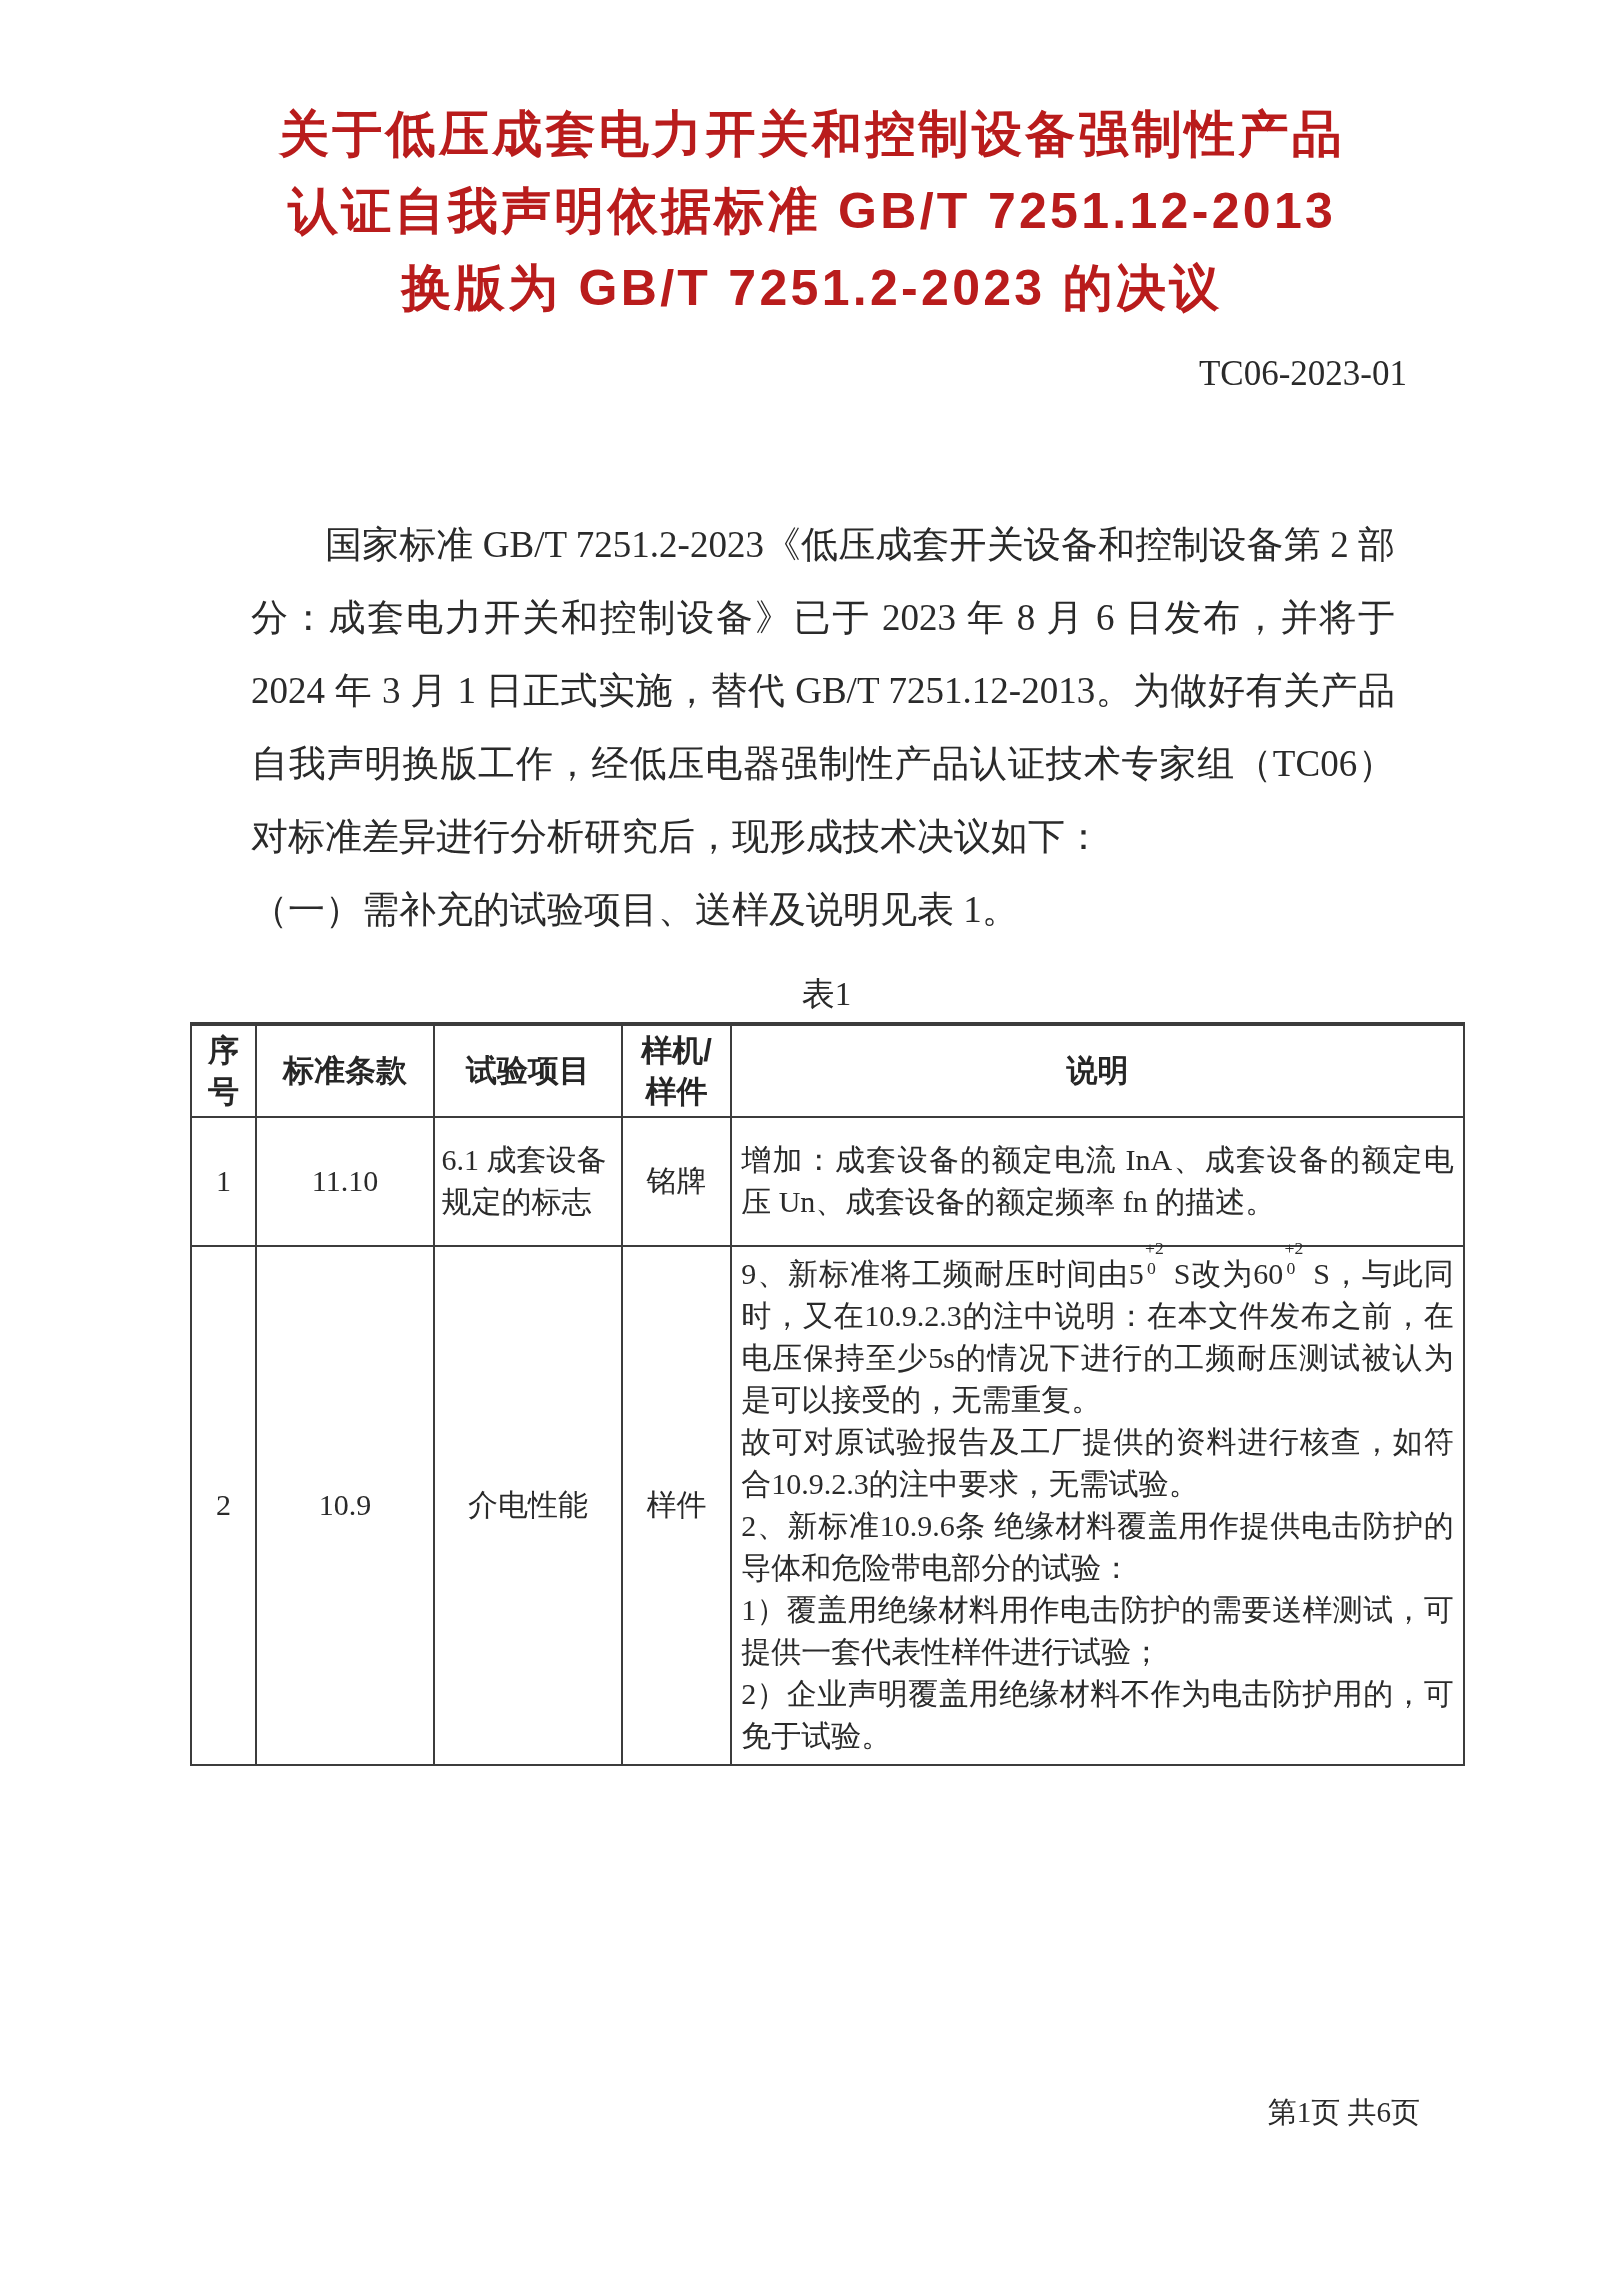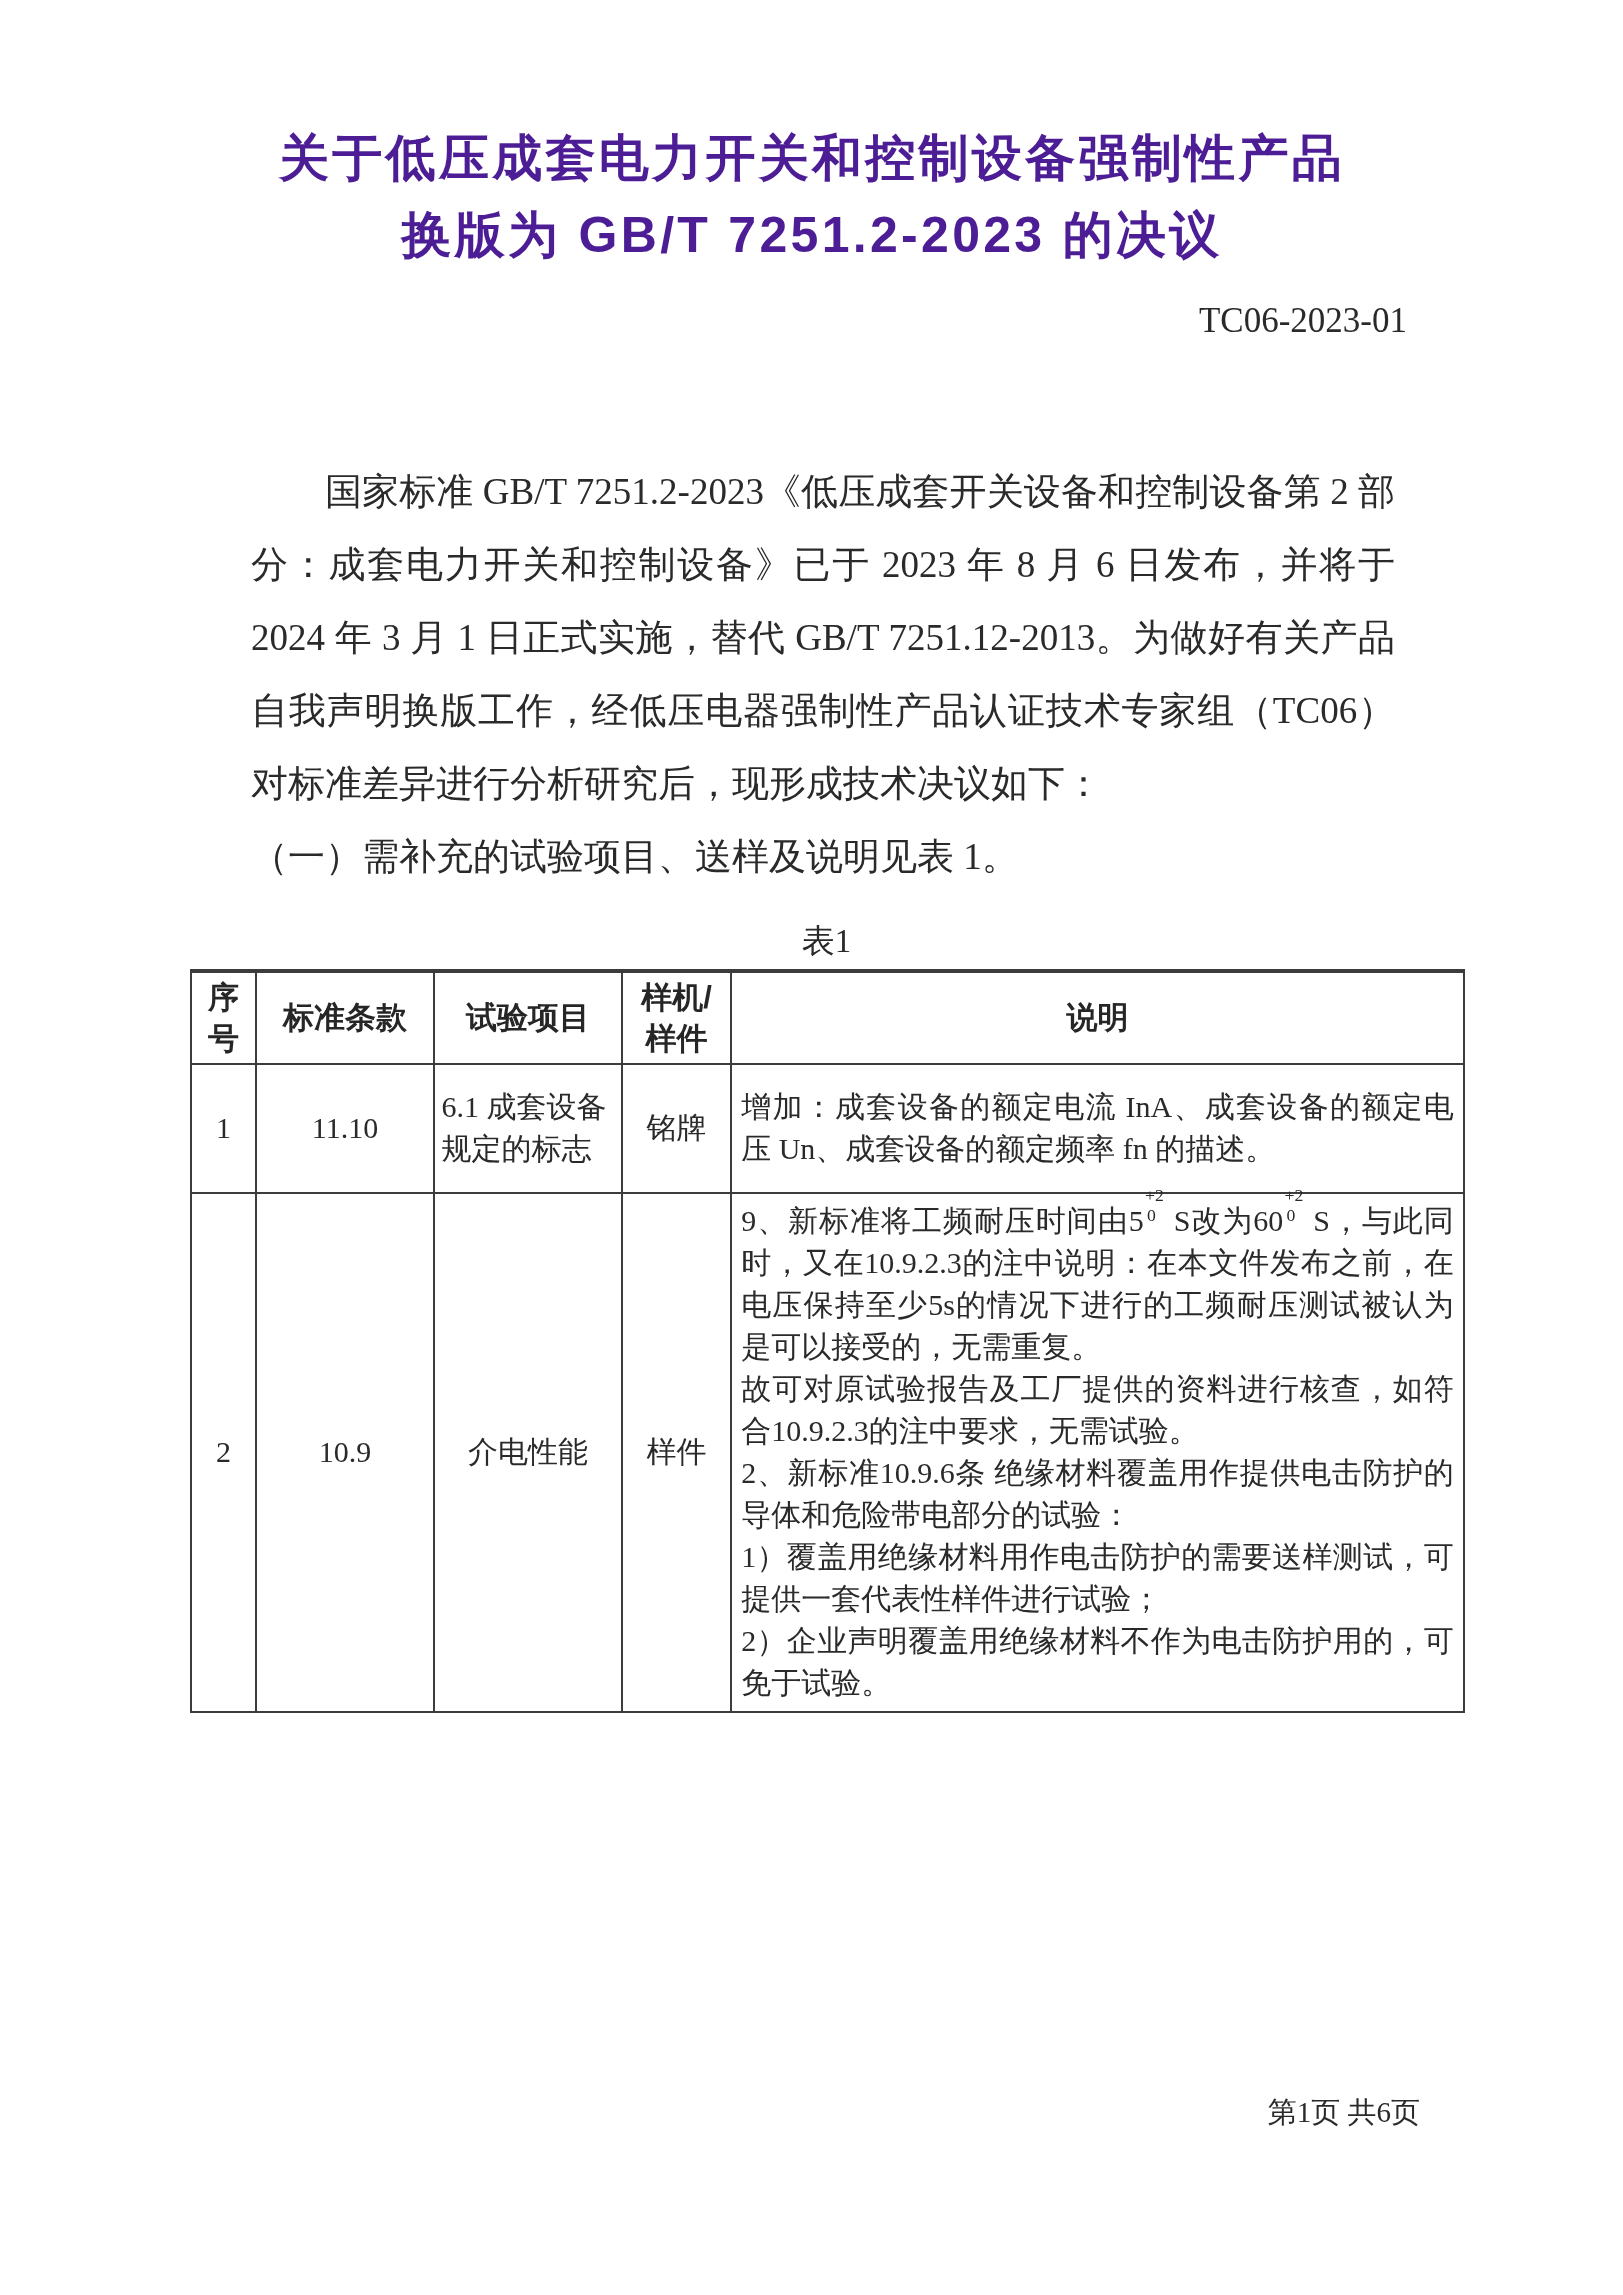--- a/index.html
+++ b/index.html
@@ -11,28 +11,28 @@
     position: relative;
     width: 1624px;
     height: 2295px;
     background: #ffffff;
     color: #2a2a2a;
     font-family: "Liberation Serif", "DejaVu Serif", serif;
     box-sizing: border-box;
     overflow: hidden;
   }
   .title-block {
-    padding-top: 120px;
+    padding-top: 96px;
     text-align: center;
     font-family: "Liberation Sans", "DejaVu Sans", sans-serif;
     font-weight: bold;
     font-size: 50px;
     line-height: 77px;
     letter-spacing: 3.3px;
-    color: #4c1d95;
+    color: #b91c1c;
   }
   .doc-number {
     margin-top: 24px;
     padding-right: 217px;
     text-align: right;
     font-size: 35px;
     line-height: 46px;
     color: #2a2a2a;
   }
   .intro {
@@ -127,20 +127,21 @@
     color: #2a2a2a;
   }
 </style>
 </head>
 <body>
 
 <div class="page">
 
   <header class="title-block">
     <div class="title-line">关于低压成套电力开关和控制设备强制性产品</div>
+    <div class="title-line">认证自我声明依据标准 GB/T 7251.12-2013</div>
     <div class="title-line">换版为 GB/T 7251.2-2023 的决议</div>
   </header>
 
   <div class="doc-number">TC06-2023-01</div>
 
   <p class="intro">国家标准 GB/T 7251.2-2023《低压成套开关设备和控制设备第 2 部分：成套电力开关和控制设备》已于 2023 年 8 月 6 日发布，并将于 2024 年 3 月 1 日正式实施，替代 GB/T 7251.12-2013。为做好有关产品自我声明换版工作，经低压电器强制性产品认证技术专家组（TC06）对标准差异进行分析研究后，现形成技术决议如下：</p>
 
 
   <div class="sec-item">（一）需补充的试验项目、送样及说明见表 1。</div>
 

